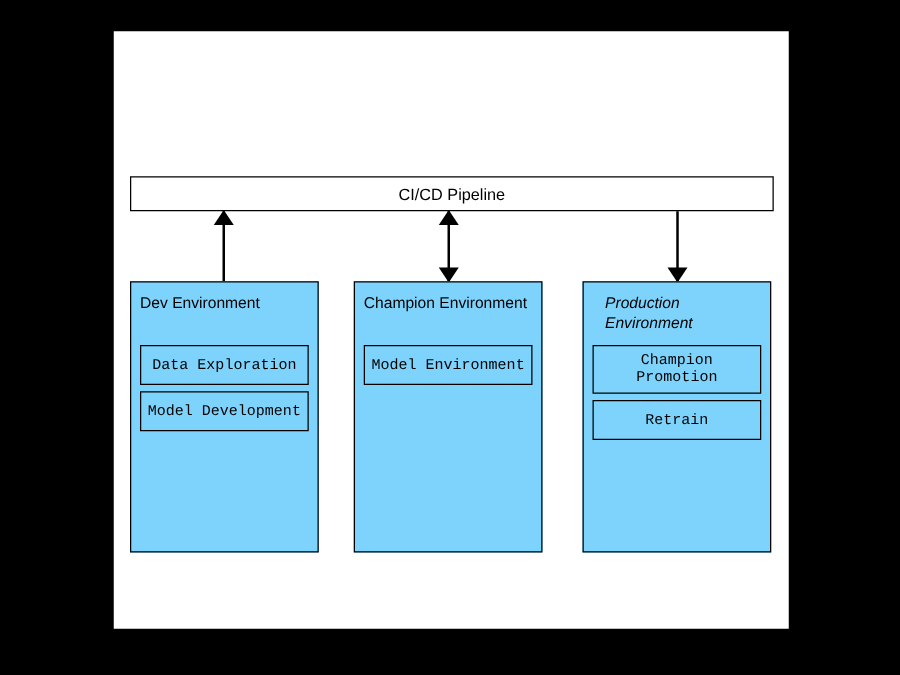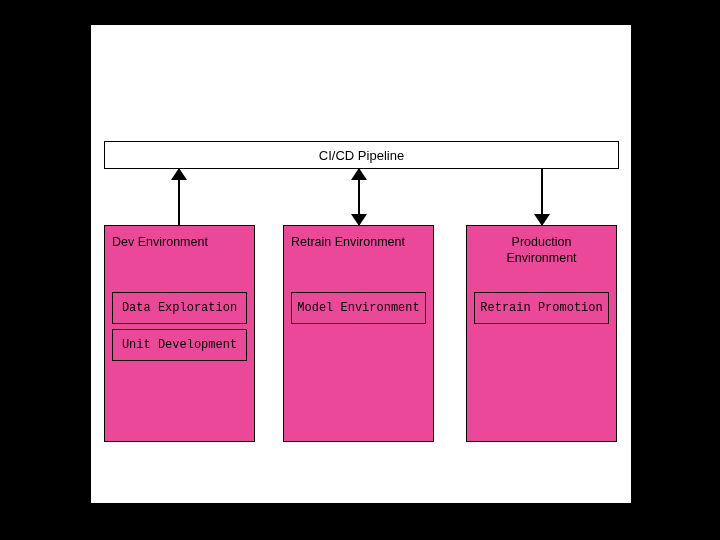--- a/index.html
+++ b/index.html
@@ -29,53 +29,54 @@
       display: flex;
       align-items: center;
       justify-content: center;
       font-size: 13px;
     }
     .env-box {
       position: absolute;
       width: 151px;
       height: 217px;
       border: 1.5px solid #000;
-      background: #ec4899;
+      background: #7dd3fc;
       padding: 8px 7px;
     }
     .env-box.dev { left: 13px; top: 200px; }
     .env-box.staging { left: 192px; top: 200px; }
     .env-box.production { left: 375px; top: 200px; }
     .env-title {
       font-size: 12.5px;
       text-align: left;
       min-height: 36px;
       display: flex;
       align-items: flex-start;
       line-height: 1.3;
     }
     .env-box.production .env-title {
-      text-align: center;
+      text-align: left;
       justify-content: center;
       padding: 0 10px;
+      font-style: italic;
     }
     .task {
       border: 1px solid #000;
       font-family: "Courier New", Courier, monospace;
       font-size: 12px;
       text-align: center;
       padding: 4px 2px;
       margin-top: 5px;
       min-height: 32px;
       display: flex;
       align-items: center;
       justify-content: center;
       line-height: 1.2;
     }
-    .tasks { margin-top: 22px; }
+    .tasks { margin-top: 6px; }
     .arrow-wrap {
       position: absolute;
       top: 144px;
       height: 56px;
       width: 20px;
     }
     .arrow-wrap.a1 { left: 78px; }
     .arrow-wrap.a2 { left: 258px; }
     .arrow-wrap.a3 { left: 441px; }
     .arrow-line {
@@ -124,31 +125,32 @@
 
   <div class="arrow-wrap a3">
     <div class="arrow-line"></div>
     <div class="arrow-head-down"></div>
   </div>
 
   <div class="env-box dev">
     <div class="env-title">Dev Environment</div>
     <div class="tasks">
       <div class="task">Data Exploration</div>
-      <div class="task">Unit Development</div>
+      <div class="task">Model Development</div>
     </div>
   </div>
 
   <div class="env-box staging">
-    <div class="env-title">Retrain Environment</div>
+    <div class="env-title">Champion Environment</div>
     <div class="tasks">
       <div class="task">Model Environment</div>
     </div>
   </div>
 
   <div class="env-box production">
     <div class="env-title">Production Environment</div>
     <div class="tasks">
-      <div class="task">Retrain Promotion</div>
+      <div class="task">Champion Promotion</div>
+      <div class="task">Retrain</div>
     </div>
   </div>
 
 </div>
 
 </body></html>

